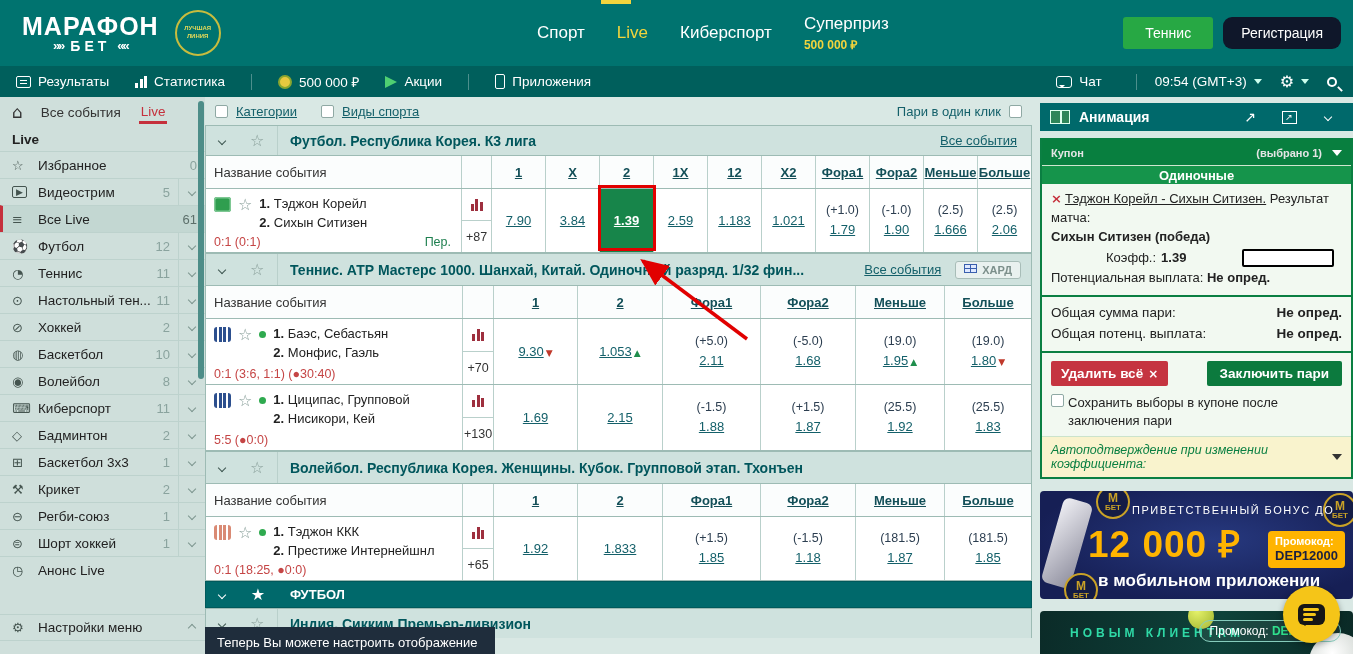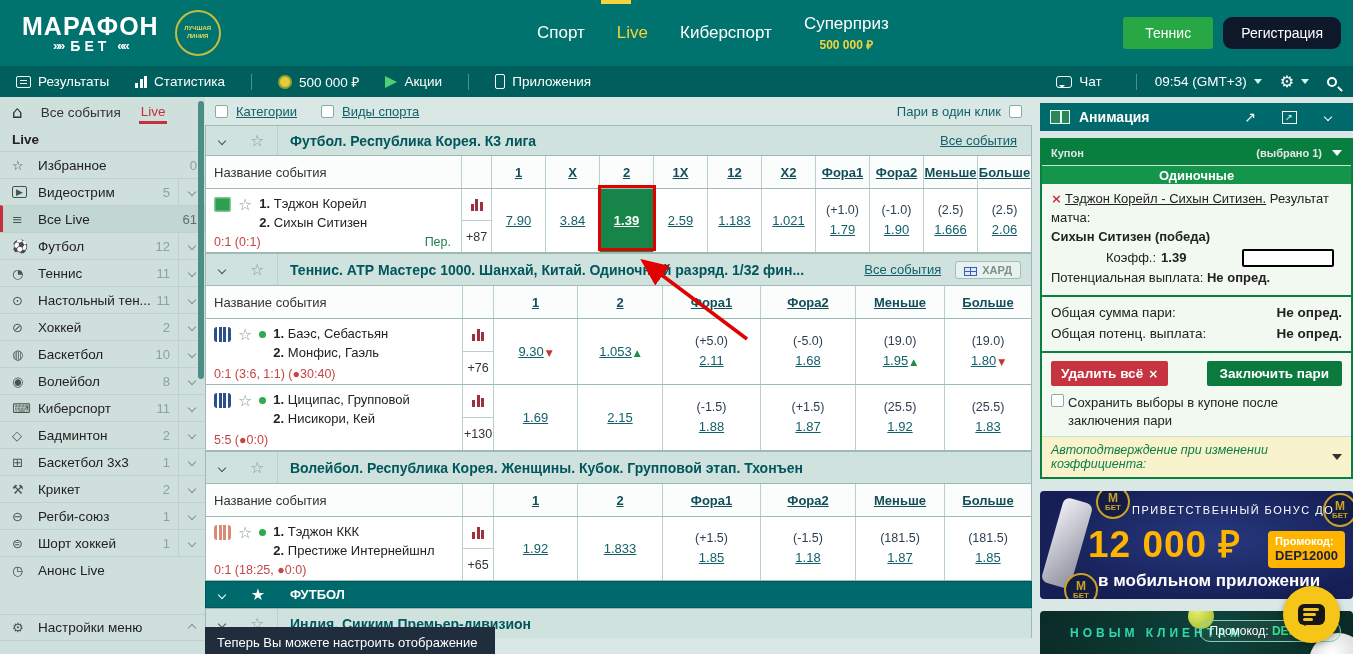--- a/index.html
+++ b/index.html
@@ -9,21 +9,21 @@
 
   
   .topbar{height:66px;background:#00736f;display:flex;align-items:center;position:relative;color:#fff}
   .live-top-indicator{position:absolute;top:0;left:601px;width:30px;height:4px;background:#f2d43d}
   .logo{margin-left:22px;display:flex;flex-direction:column;align-items:center;line-height:1.05;cursor:pointer}
   .logo-top{font-size:25px;font-weight:800;letter-spacing:1px}
   .logo-bot{font-size:14px;font-weight:800;letter-spacing:4px;display:flex;gap:7px;align-items:center}
   .logo-arrow{font-size:13px;letter-spacing:-2px}
   .award{width:46px;height:46px;border:2px solid #c8bc3e;border-radius:50%;margin-left:16px;display:flex;flex-direction:column;align-items:center;justify-content:center;color:#e6da59;font-size:6px;font-weight:700;text-align:center;line-height:1.3}
   .nav{position:absolute;left:537px;top:0;height:66px;display:flex;gap:32px;align-items:center;font-size:17px}
-  .nav-item{cursor:pointer;display:flex;flex-direction:column;align-items:center}
+  .nav-item{cursor:pointer;display:flex;flex-direction:column;align-items:flex-start}
   .nav-item.live{color:#f2d43d}
   .nav-sub{font-size:12px;font-weight:700;color:#f2d43d;margin-top:2px}
   .auth{margin-left:auto;margin-right:12px;display:flex;gap:10px}
   .btn-login{background:#27a844;border:none;color:#fff;font-size:14px;padding:8px 22px;border-radius:3px;cursor:pointer}
   .btn-reg{background:#0f172a;border:none;color:#fff;font-size:14px;padding:8px 18px;border-radius:9px;cursor:pointer}
 
   
   .toolbar{height:31px;background:#005f5c;display:flex;align-items:center;color:#fff;font-size:13.5px;padding:0 16px}
   .tb-item{display:flex;align-items:center;gap:7px;cursor:pointer;margin-right:26px}
   .tb-div{width:1px;height:16px;background:rgba(255,255,255,.3);margin-right:26px}
@@ -76,21 +76,21 @@
   .cb{width:13px;height:13px;background:#fff;border:1px solid #8fa9a4;border-radius:2px;display:inline-block;flex:none;cursor:pointer}
   .flink{text-decoration:underline;cursor:pointer;margin-right:16px}
   .one-click{margin-left:auto;display:flex;align-items:center;gap:8px;color:#14606a}
 
   
   .sec-head{height:30px;background:#cfe2de;display:flex;align-items:center;border:1px solid #9dbbb4;border-bottom:0}
   .sec-left{width:72px;height:100%;display:flex;align-items:center;justify-content:space-around;border-right:1px solid #b9d0cb;flex:none}
   .star{color:#8aa09b;font-size:16px;cursor:pointer}
   .sec-title{font-weight:700;color:#00565c;font-size:14px;margin-left:12px;flex:1;white-space:nowrap;overflow:hidden}
   .sec-link{color:#14606a;text-decoration:underline;font-size:13px;margin-right:14px;cursor:pointer;white-space:nowrap}
-  .surface-badge{border:1px solid #a8bdb8;background:#e9f1ef;color:#7c8f8b;font-size:11px;font-weight:700;padding:2px 8px;border-radius:3px;margin-right:10px;display:flex;align-items:flex-end;gap:5px;cursor:pointer}
+  .surface-badge{border:1px solid #a8bdb8;background:#e9f1ef;color:#7c8f8b;font-size:11px;font-weight:700;padding:2px 8px;border-radius:3px;margin-right:10px;display:flex;align-items:flex-start;gap:5px;cursor:pointer}
   .badge-grid{width:13px;height:9px;border:1px solid #3a5fae;background:linear-gradient(#3a5fae,#3a5fae) 50% 0/1px 100% no-repeat,linear-gradient(#3a5fae,#3a5fae) 0 50%/100% 1px no-repeat,#dfe9ff}
 
   .f-grid{display:grid;grid-template-columns:255px 30px repeat(10,54px)}
   .t-grid{display:grid;grid-template-columns:256px 31px 84px 85px 98px 95px 89px 87px}
   .thead{background:#fbfdfd;border:1px solid #9dbbb4}
   .thead .c{border-left:1px solid #b9d0cb;display:flex;align-items:center;justify-content:center;height:32px;font-size:13px;font-weight:700;color:#134f58;text-decoration:underline;cursor:pointer}
   .thead .name{justify-content:flex-start;padding-left:8px;text-decoration:none;font-weight:400;color:#333;border-left:none;cursor:default}
   .trow{background:#fff;border:1px solid #9dbbb4;border-top:0}
   .trow .cell{border-left:1px solid #b9d0cb;display:flex;flex-direction:column;align-items:center;justify-content:center;position:relative}
   .trow .cell:first-child{border-left:none}
@@ -548,21 +548,21 @@
           </div>
       </div>
       <div class="cell chart-cell">
         <span class="chart-top">
             <span class="mini-bars">
               <i></i>
               <i></i>
               <i></i>
             </span>
           </span>
-        <span class="chart-bot">+76</span>
+        <span class="chart-bot">+70</span>
       </div>
       <div class="cell odd">
           <span><span class="val">9.30</span><span class="tr-down ico">▼</span></span>
         </div>
       <div class="cell odd">
           <span><span class="val">1.053</span><span class="tr-up ico">▲</span></span>
         </div>
       <div class="cell odd">
           <span class="line">(+5.0)</span>
           <span class="val">2.11</span>

